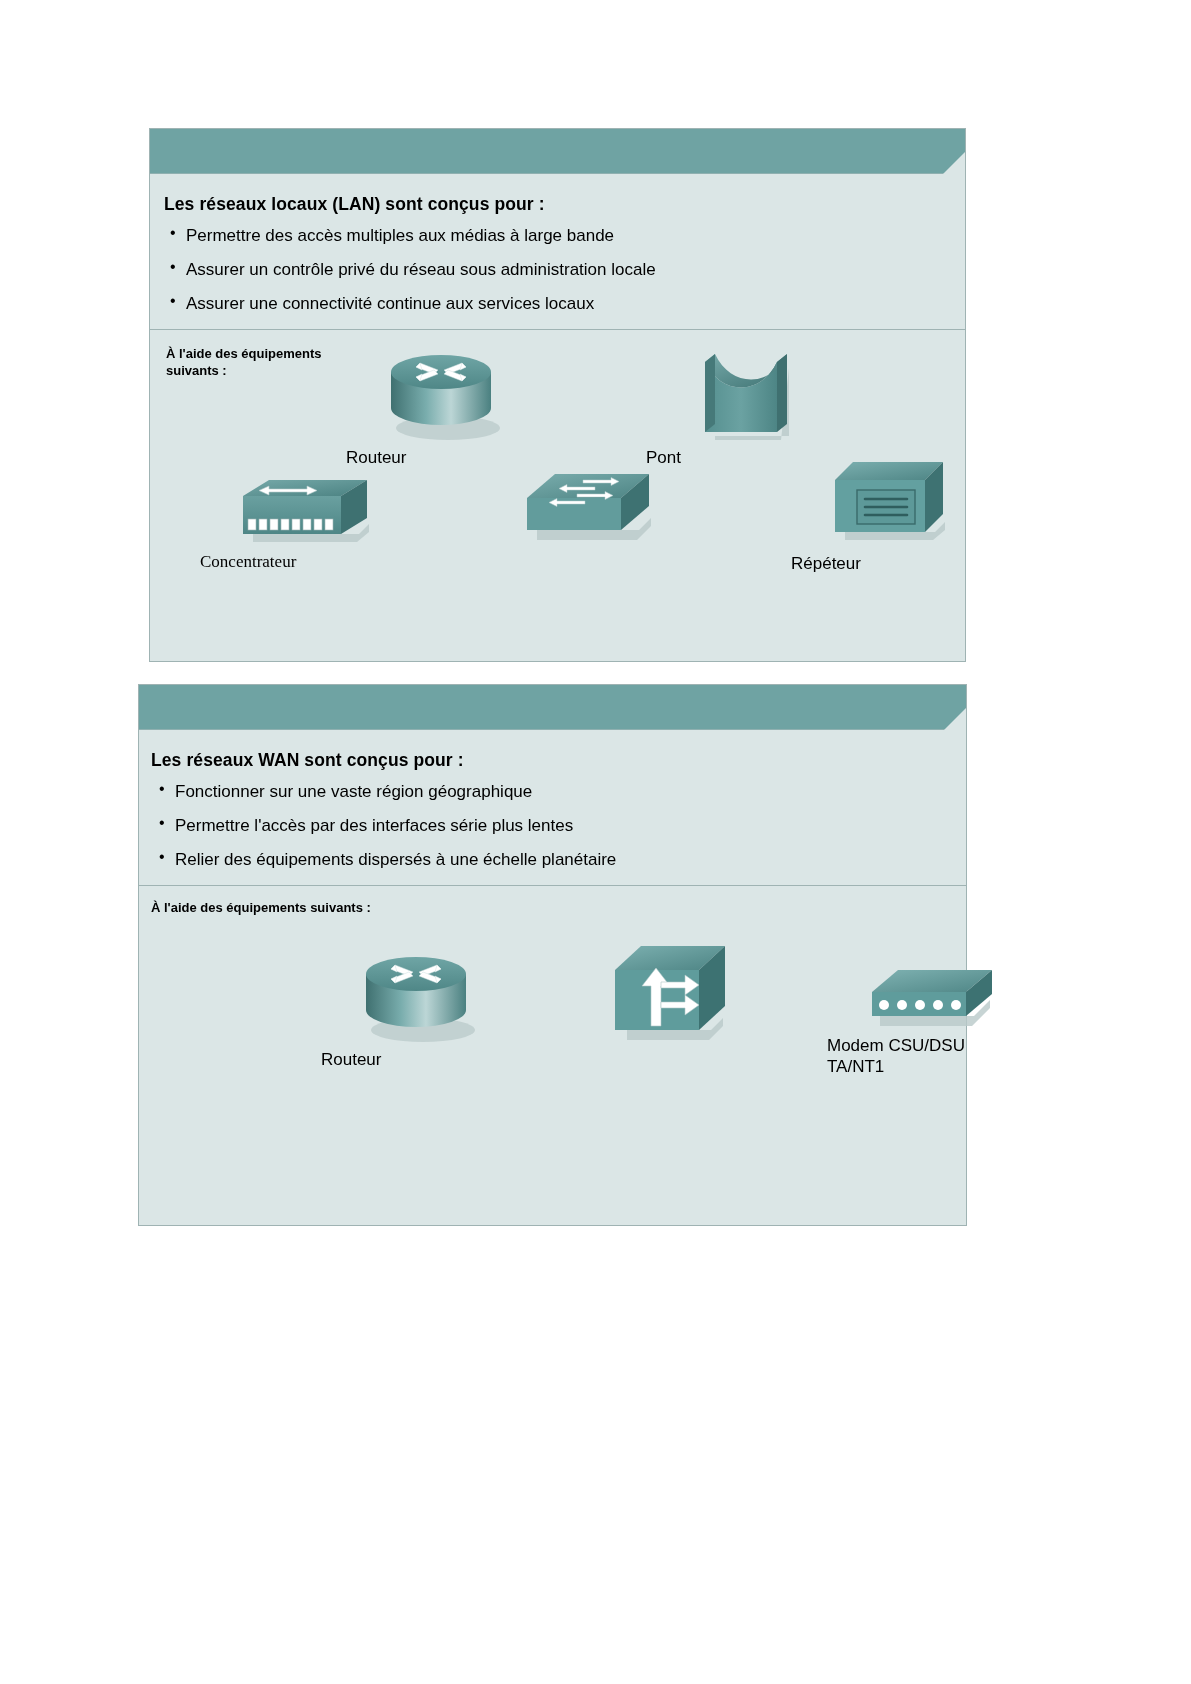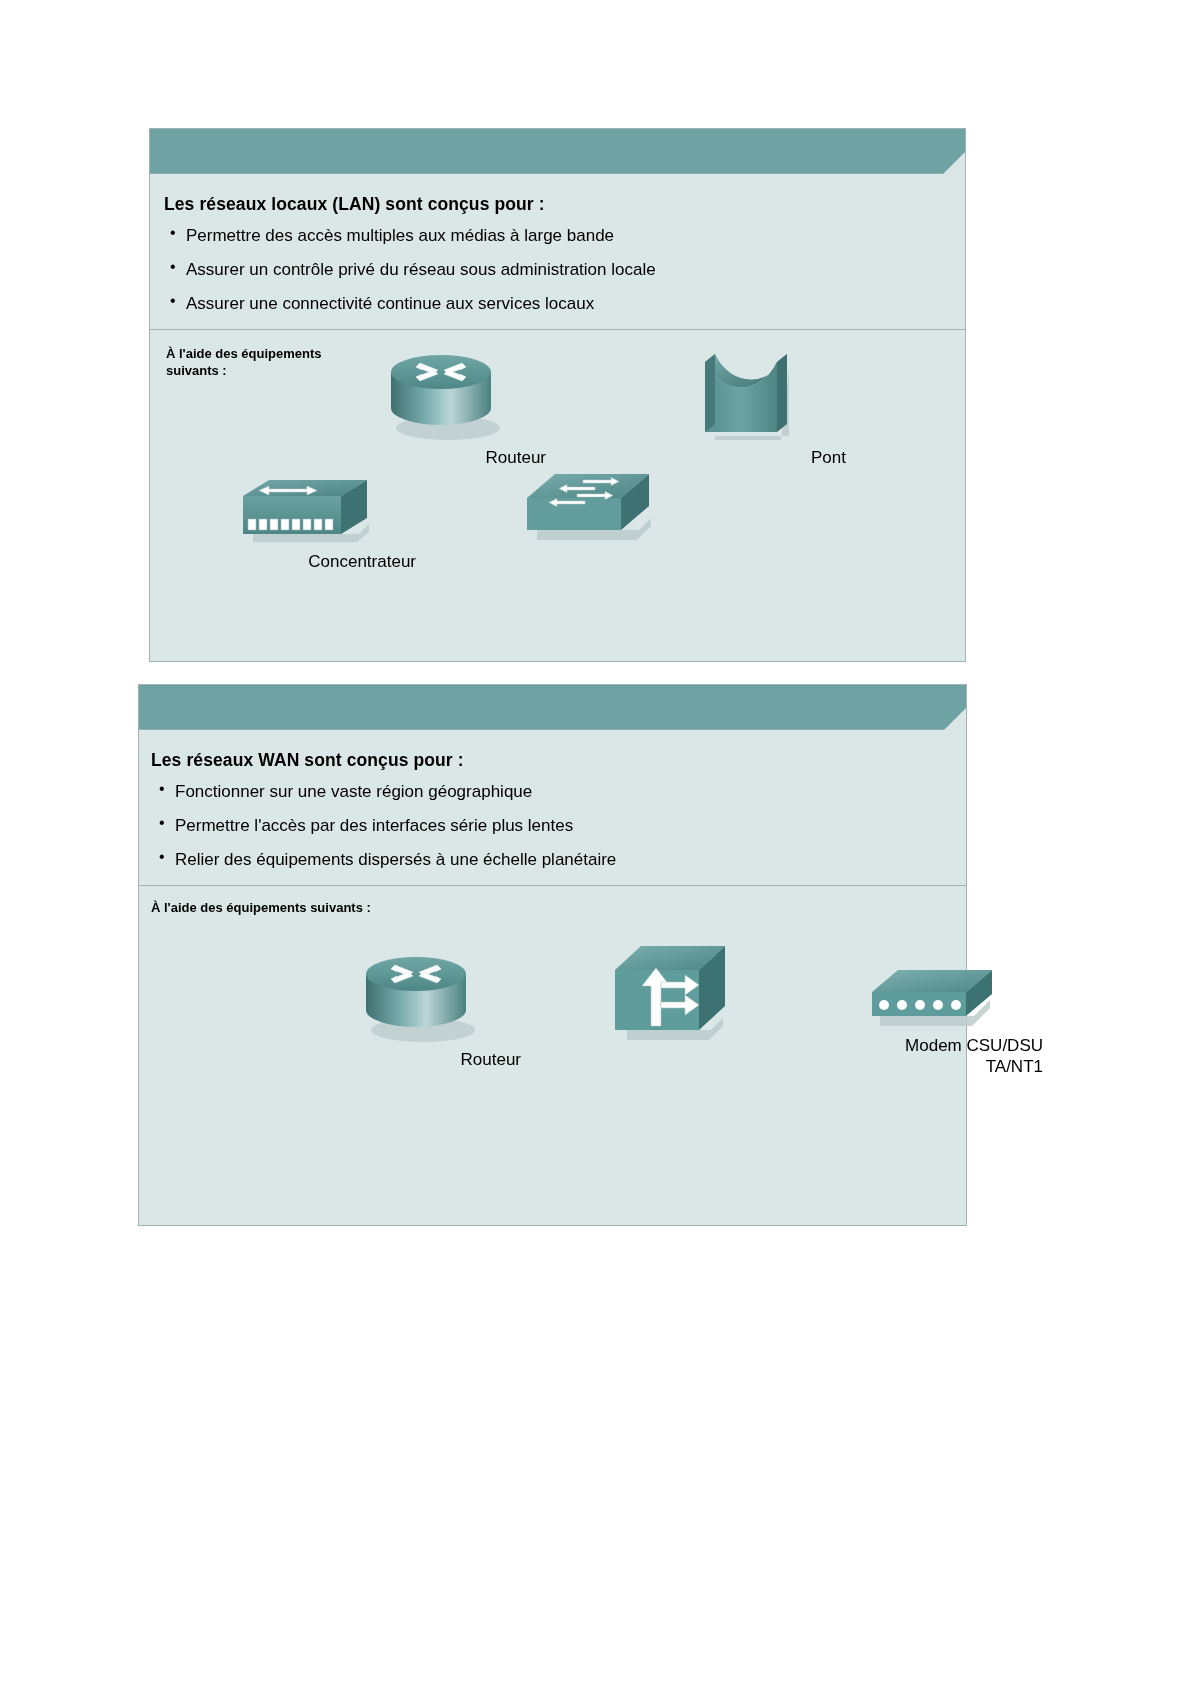--- a/index.html
+++ b/index.html
@@ -82,21 +82,21 @@
   }
   .equip-caption {
     font-size: 13px;
     font-weight: bold;
     line-height: 1.28;
     position: absolute;
   }
 
   .device {
     position: absolute;
-    text-align: right;
+    text-align: left;
   }
   .device-label {
     font-size: 17px;
     line-height: 1.22;
     white-space: pre-line;
     margin-top: 6px;
   }
   .device-art {
     position: relative;
     margin: 0 auto;
@@ -202,21 +202,21 @@
             <path d="M14,18 L14,88 L86,88 L86,18 C70,52 30,52 14,18 Z" fill="url(#brFront)"></path>
             <path d="M14,18 C30,52 70,52 86,18 L96,10 C80,44 40,44 24,10 Z" fill="url(#brTop)"></path>
             <path d="M14,18 L24,10 L24,80 L14,88 Z" fill="#467979"></path>
             <path d="M86,18 L96,10 L96,80 L86,88 Z" fill="#3f7070"></path>
             <path d="M86,88 L96,80 L24,80 L14,88 Z" fill="#4d8585" opacity="0"></path>
           </svg>
         </div>
         <div class="device-label">Pont</div>
       </div>
 
-      <div class="device" style="left:50px; top:146px; width:216px;">
+      <div class="device" style="left:50px; top:146px; width:216px;font-family:Liberation Serif, serif;">
         <div class="device-art" style="width:135px;height:70px;">
           <svg viewBox="0 0 135 70" width="135" height="70">
             <defs>
               <linearGradient id="hubTop" x1="0" y1="0" x2="1" y2="1">
                 <stop offset="0" stop-color="#76a9a9"></stop>
                   <stop offset="1" stop-color="#4b8282"></stop>
               </linearGradient>
               <linearGradient id="hubFront" x1="0" y1="0" x2="0" y2="1">
                 <stop offset="0" stop-color="#6aa0a0"></stop>
                   <stop offset="1" stop-color="#4e8686"></stop>
@@ -264,20 +264,43 @@
             <g fill="#ffffff" stroke="#b5cccc" stroke-width="0.5">
               <path d="M58,8 L86,8 L86,5.5 L94,9.5 L86,13.5 L86,11 L58,11 Z"></path>
               <path d="M70,15 L42,15 L42,12.5 L34,16.5 L42,20.5 L42,18 L70,18 Z"></path>
               <path d="M52,22 L80,22 L80,19.5 L88,23.5 L80,27.5 L80,25 L52,25 Z"></path>
               <path d="M60,29 L32,29 L32,26.5 L24,30.5 L32,34.5 L32,32 L60,32 Z"></path>
             </g>
           </svg>
         </div>
       </div>
 
+      <div class="device" style="left:641px; top:128px; width:200px;">
+        <div class="device-art" style="width:120px;height:90px;">
+          <svg viewBox="0 0 120 90" width="120" height="90">
+            <defs>
+              <linearGradient id="rpTop" x1="0" y1="0" x2="1" y2="1">
+                <stop offset="0" stop-color="#7bafaf"></stop>
+                  <stop offset="1" stop-color="#4e8585"></stop>
+              </linearGradient>
+            </defs>
+            <path d="M14,74 L104,74 L114,64 L114,72 L102,82 L14,82 Z" fill="#b9c9c9" opacity=".8"></path>
+            <path d="M4,22 L22,4 L112,4 L94,22 Z" fill="url(#rpTop)"></path>
+            <rect x="4" y="22" width="90" height="52" fill="#63a0a0"></rect>
+            <path d="M94,22 L112,4 L112,56 L94,74 Z" fill="#3e7272"></path>
+            <rect x="26" y="32" width="58" height="34" fill="#5d9999" stroke="#3a6a6a" stroke-width="1.4"></rect>
+            <g stroke="#2f5e5e" stroke-width="2.6" stroke-linecap="round">
+              <line x1="34" y1="41" x2="76" y2="41"></line>
+              <line x1="34" y1="49" x2="76" y2="49"></line>
+              <line x1="34" y1="57" x2="76" y2="57"></line>
+            </g>
+          </svg>
+        </div>
+        <div class="device-label">Répéteur</div>
+      </div>
 
     </div>
   </div>
 </div>
 
 <div class="panel" id="wan-panel">
 
   <div class="panel-header"></div>
 
   <div class="panel-body">

